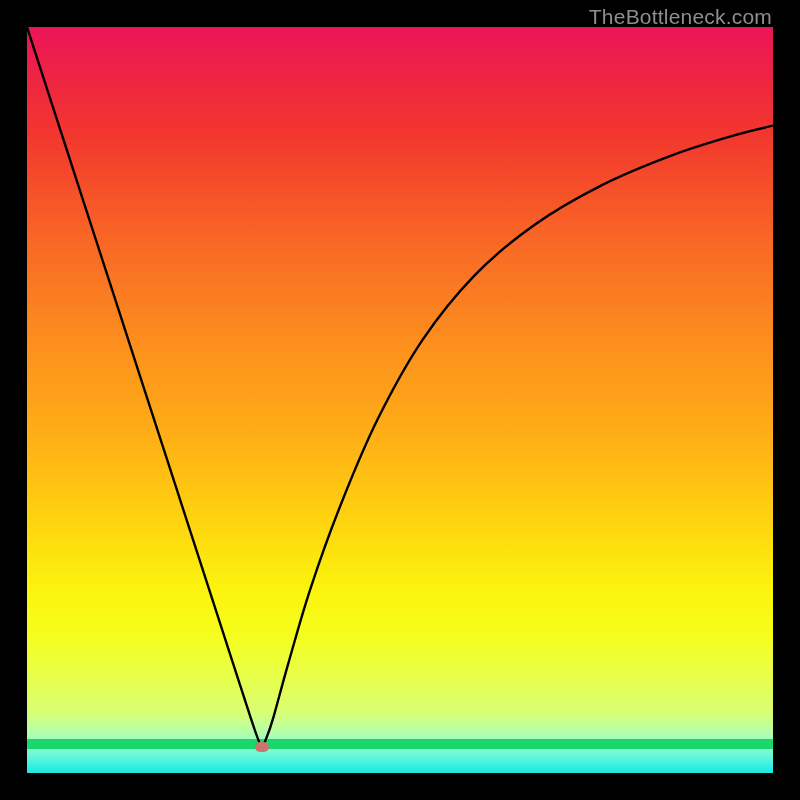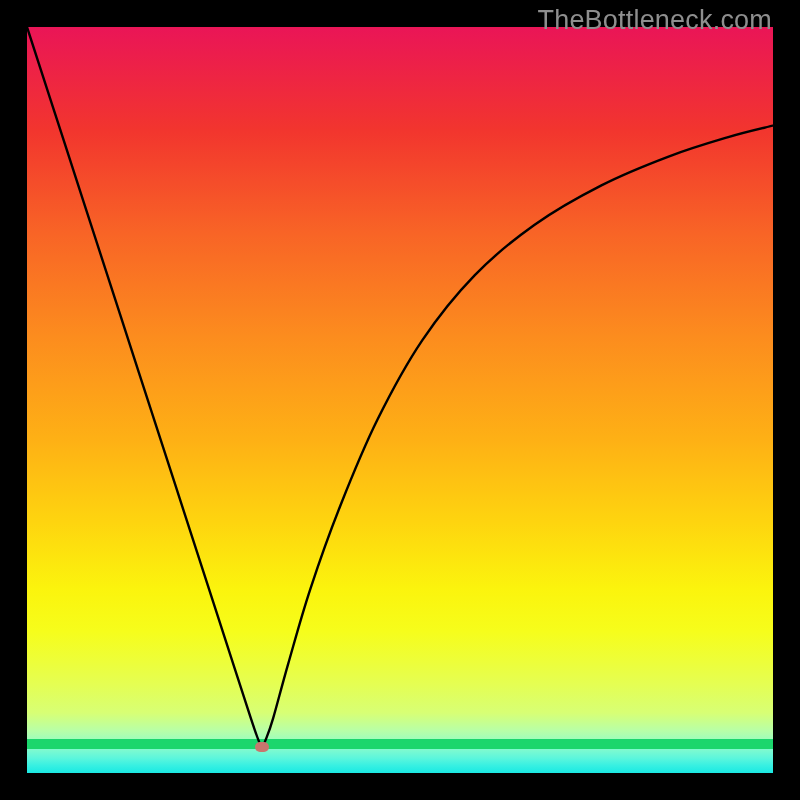--- a/index.html
+++ b/index.html
@@ -81,21 +81,21 @@
     height: 10px;
     border-radius: 5px;
     background: #c9766e;
     transform: translate(-50%, -50%);
   }
   .watermark {
     position: absolute;
     top: 5px;
     right: 28px;
     color: #8e8e8e;
-    font-size: 27px;
+    font-size: 21px;
     letter-spacing: 0.2px;
   }
 </style>
 </head>
 <body>
 
 <div class="frame">
   <div class="plot-area">
     <div class="gradient">
       <div class="gradient-main"></div>

